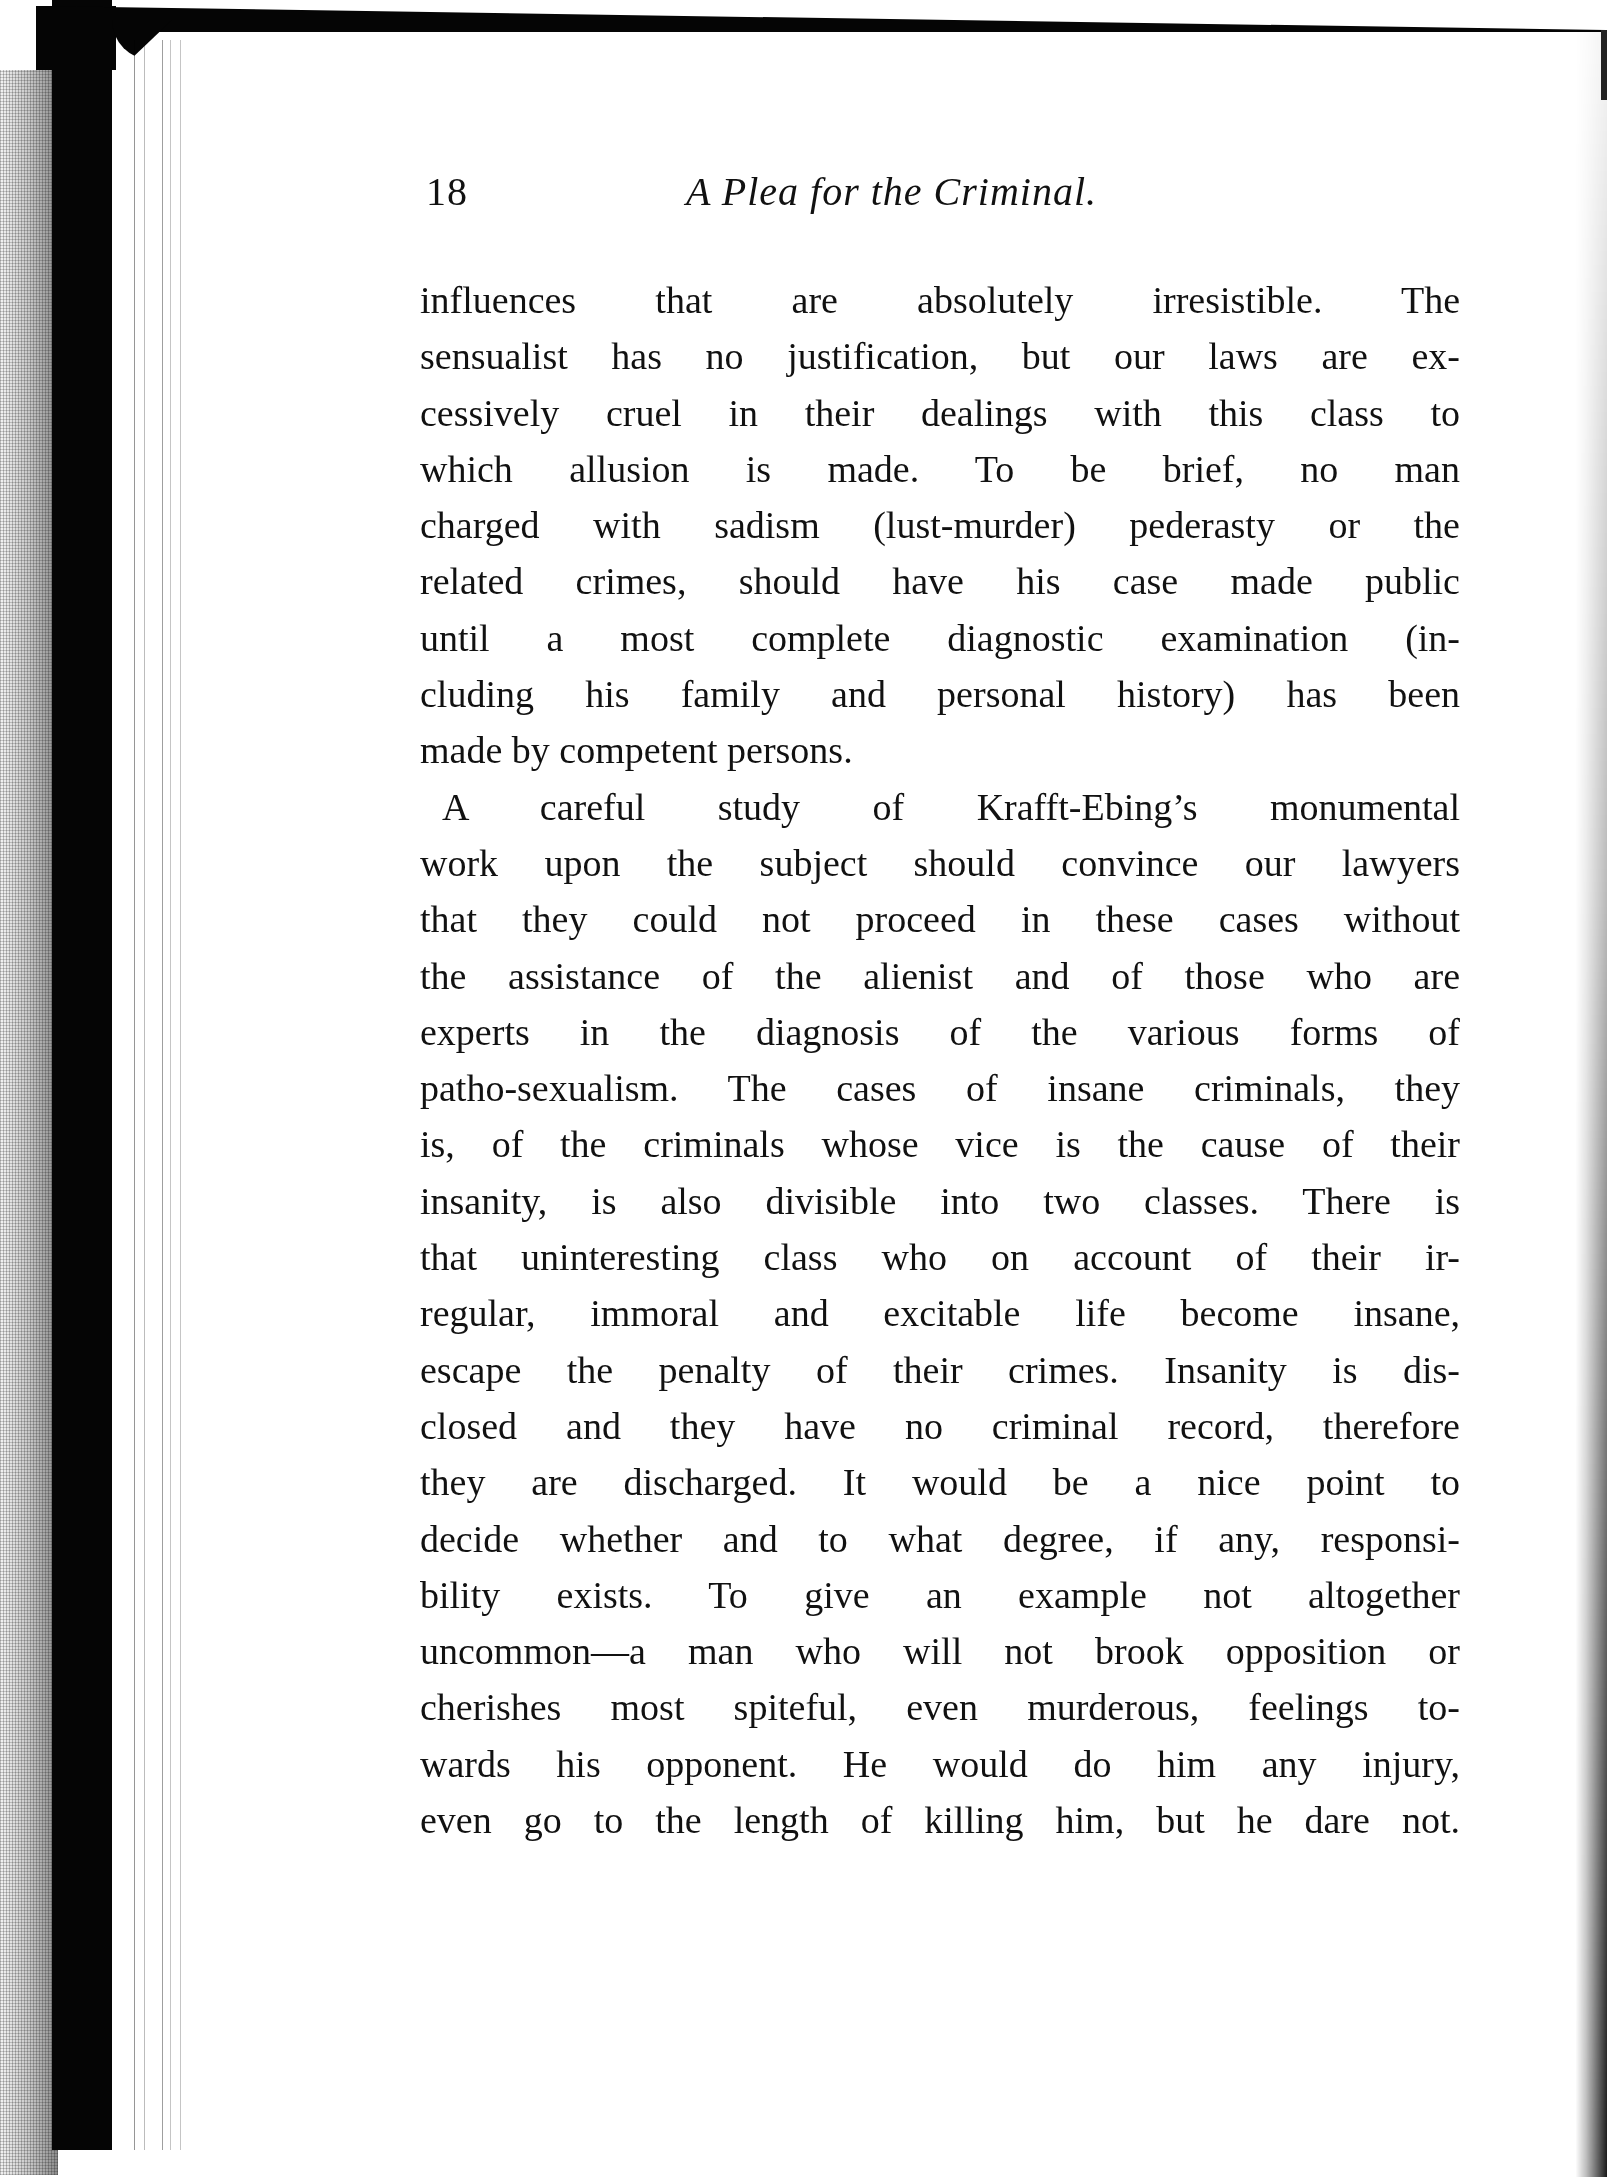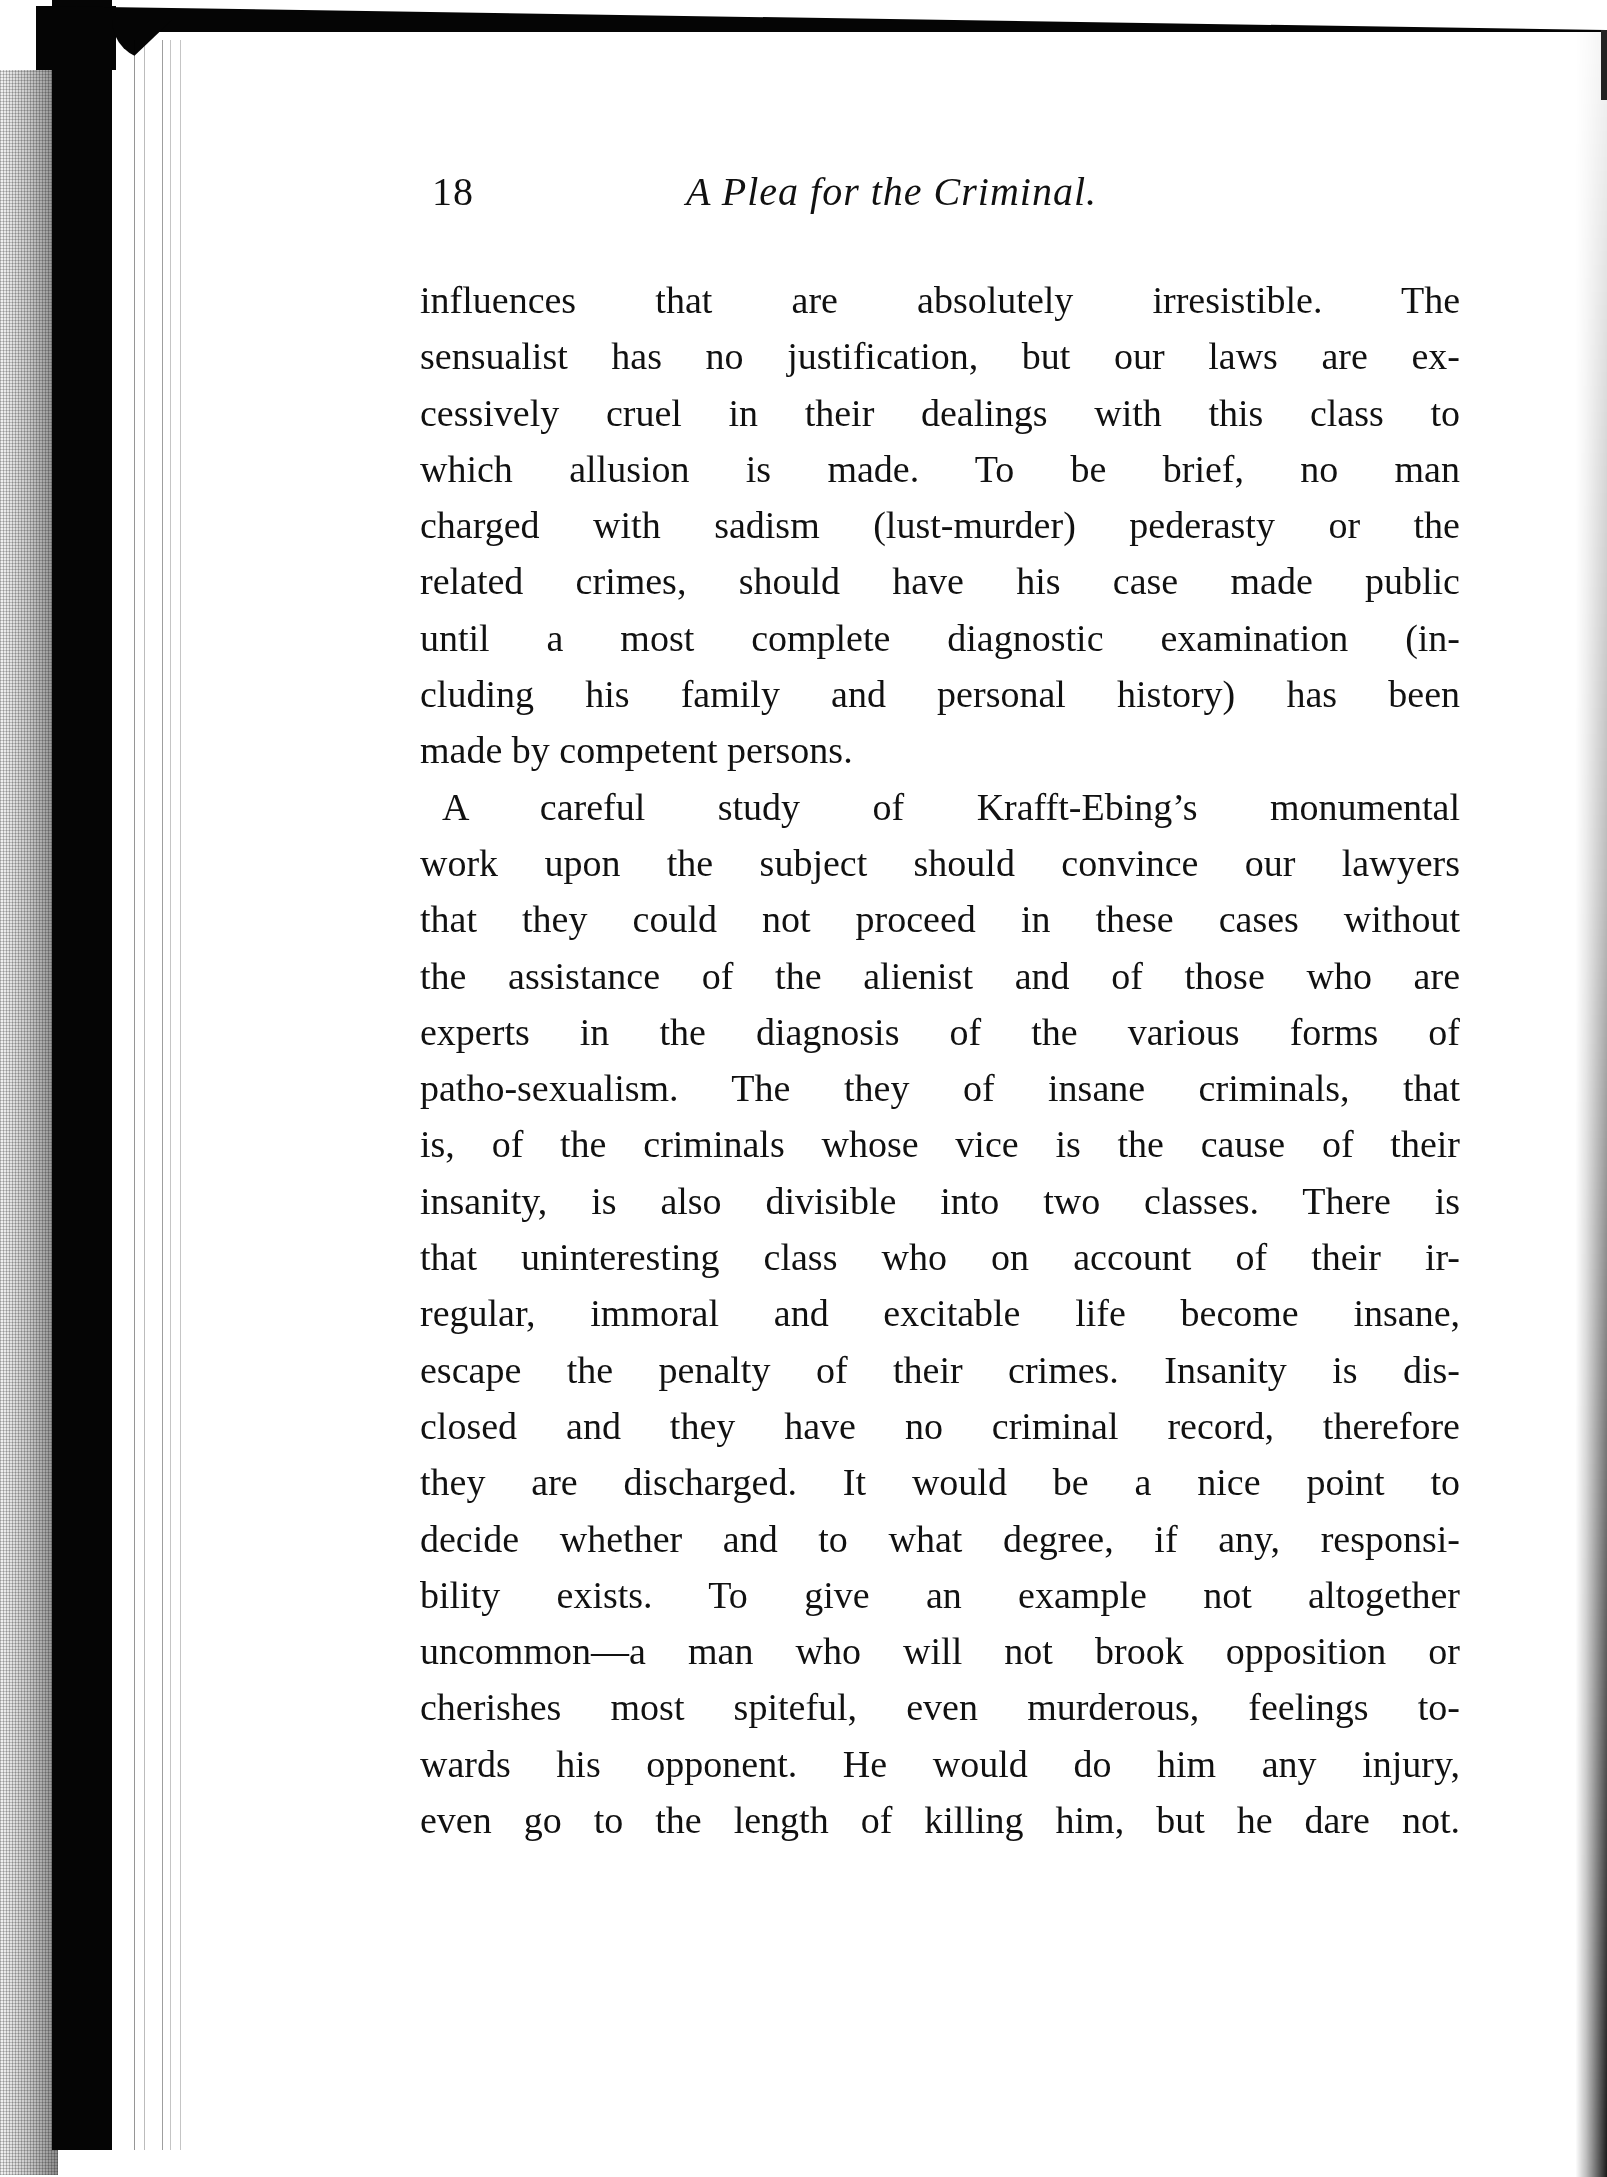--- a/index.html
+++ b/index.html
@@ -83,21 +83,21 @@
 
     
     .running-head {
       position: absolute;
       left: 420px; top: 168px;
       width: 1040px;
       height: 60px;
     }
     .page-number {
       position: absolute;
-      left: 12px; top: 0;
+      left: 6px; top: 0;
       font-size: 40px;
       letter-spacing: 1px;
     }
     .running-title {
       position: absolute;
       left: 266px; top: 0;
       font-size: 40px;
       font-style: italic;
       letter-spacing: 1px;
     }
@@ -153,21 +153,21 @@
     <span class="line">until a most complete diagnostic examination (in-</span>
     <span class="line">cluding his family and personal history) has been</span>
     <span class="line last">made by competent persons.</span>
   </div>
   <div>
     <span class="line indent">A careful study of Krafft-Ebing’s monumental</span>
     <span class="line">work upon the subject should convince our lawyers</span>
     <span class="line">that they could not proceed in these cases without</span>
     <span class="line">the assistance of the alienist and of those who are</span>
     <span class="line">experts in the diagnosis of the various forms of</span>
-    <span class="line">patho-sexualism. The they of insane criminals, that</span>
+    <span class="line">patho-sexualism. The cases of insane criminals, they</span>
     <span class="line">is, of the criminals whose vice is the cause of their</span>
     <span class="line">insanity, is also divisible into two classes. There is</span>
     <span class="line">that uninteresting class who on account of their ir-</span>
     <span class="line">regular, immoral and excitable life become insane,</span>
     <span class="line">escape the penalty of their crimes. Insanity is dis-</span>
     <span class="line">closed and they have no criminal record, therefore</span>
     <span class="line">they are discharged. It would be a nice point to</span>
     <span class="line">decide whether and to what degree, if any, responsi-</span>
     <span class="line">bility exists. To give an example not altogether</span>
     <span class="line">uncommon—a man who will not brook opposition or</span>

